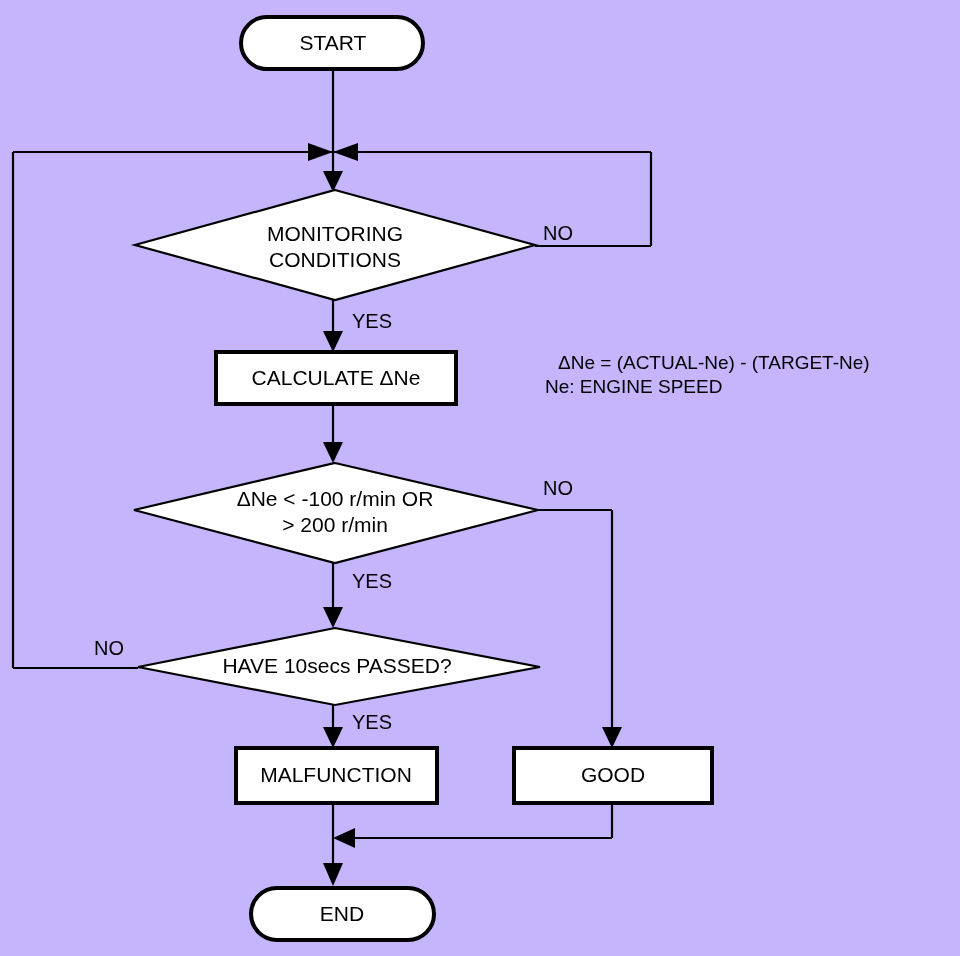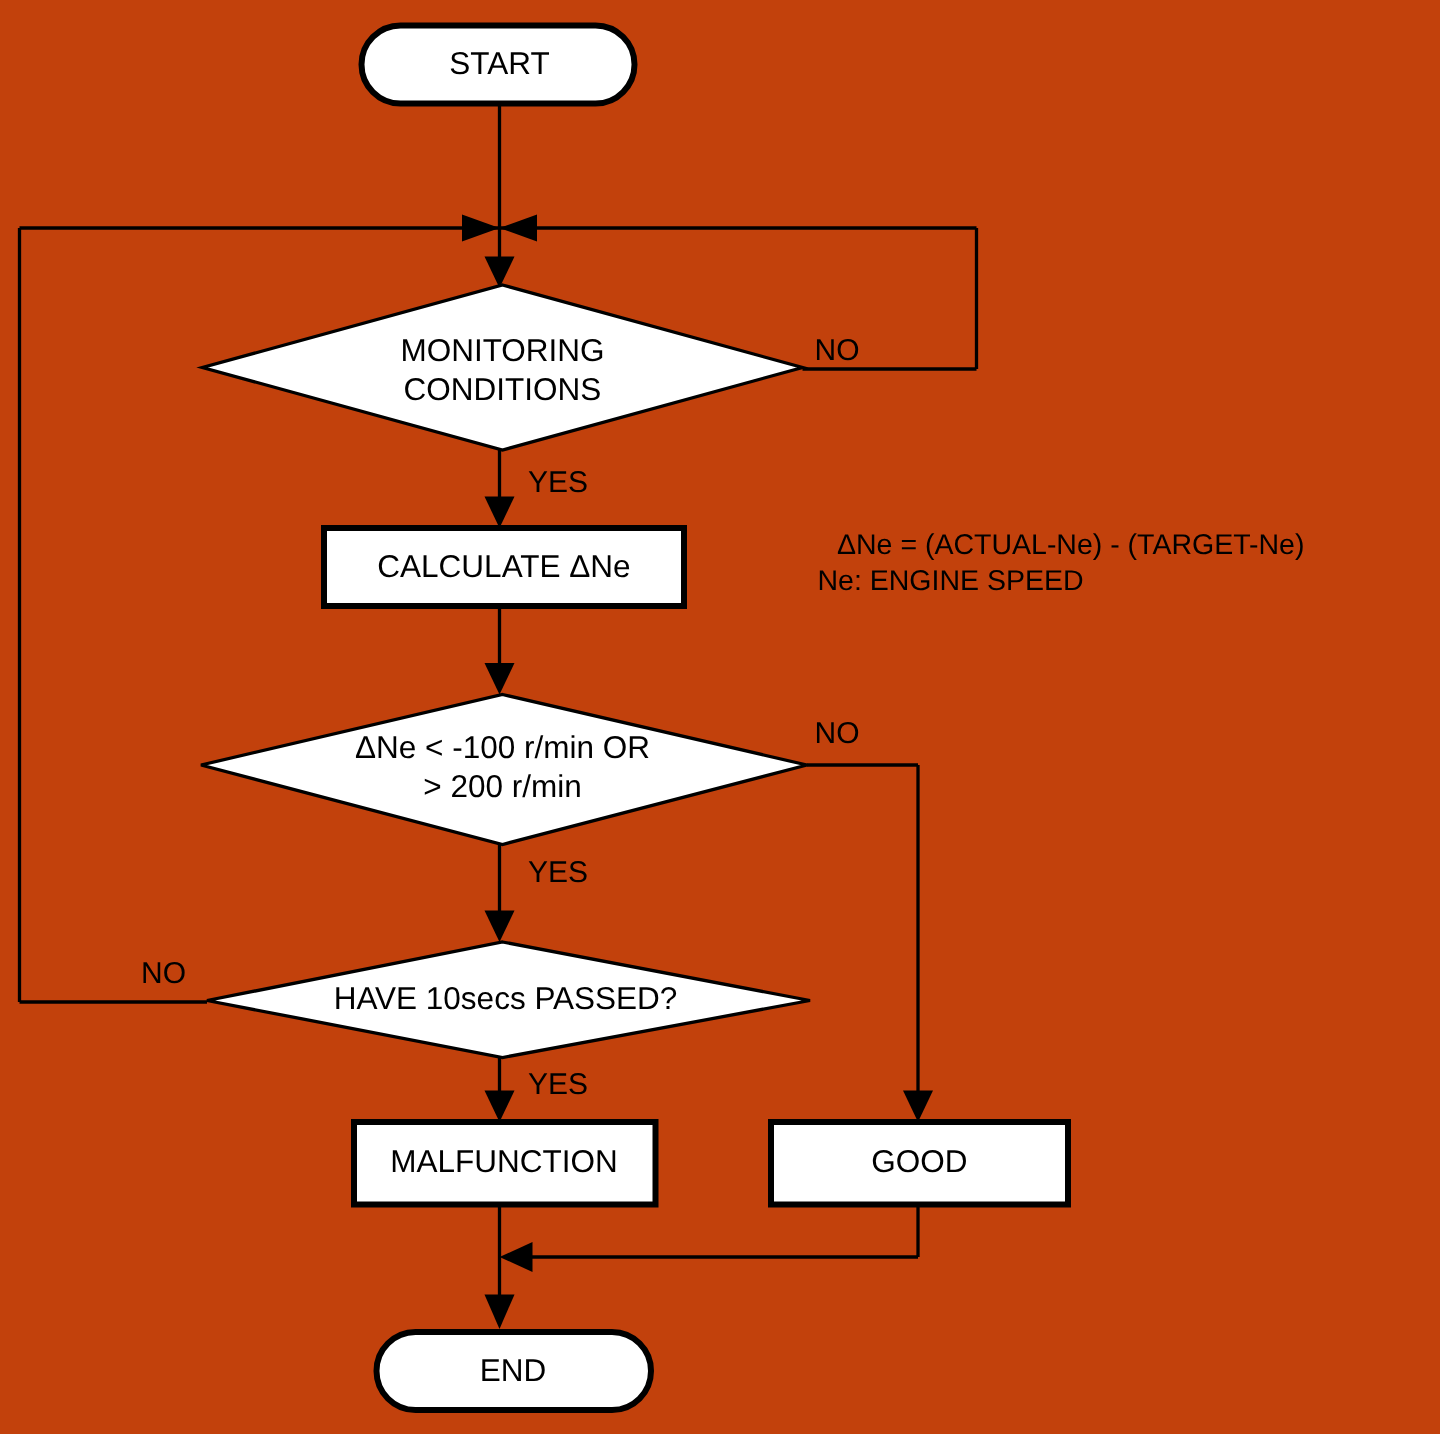--- a/index.html
+++ b/index.html
@@ -8,21 +8,21 @@
     padding: 0;
     background: #ffffff;
   }
   body {
     font-family: "Liberation Sans", sans-serif;
   }
   #flow-root {
     position: relative;
     width: 960px;
     height: 956px;
-    background: #c2410c;
+    background: #c4b5fd;
     overflow: hidden;
   }
   #flow-svg {
     position: absolute;
     left: 0;
     top: 0;
     width: 960px;
     height: 956px;
   }
   .shape-text {

